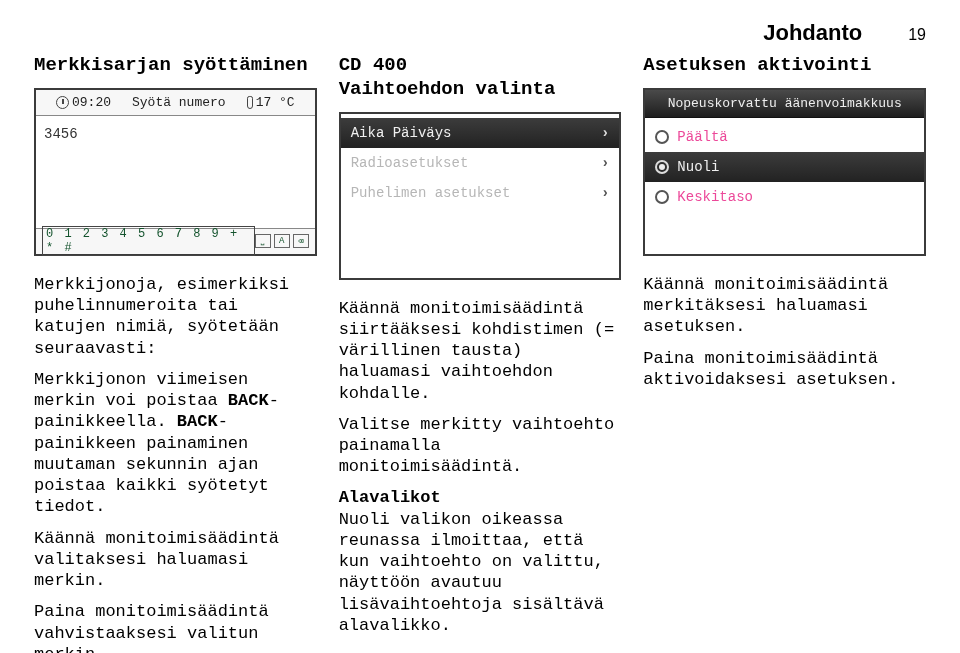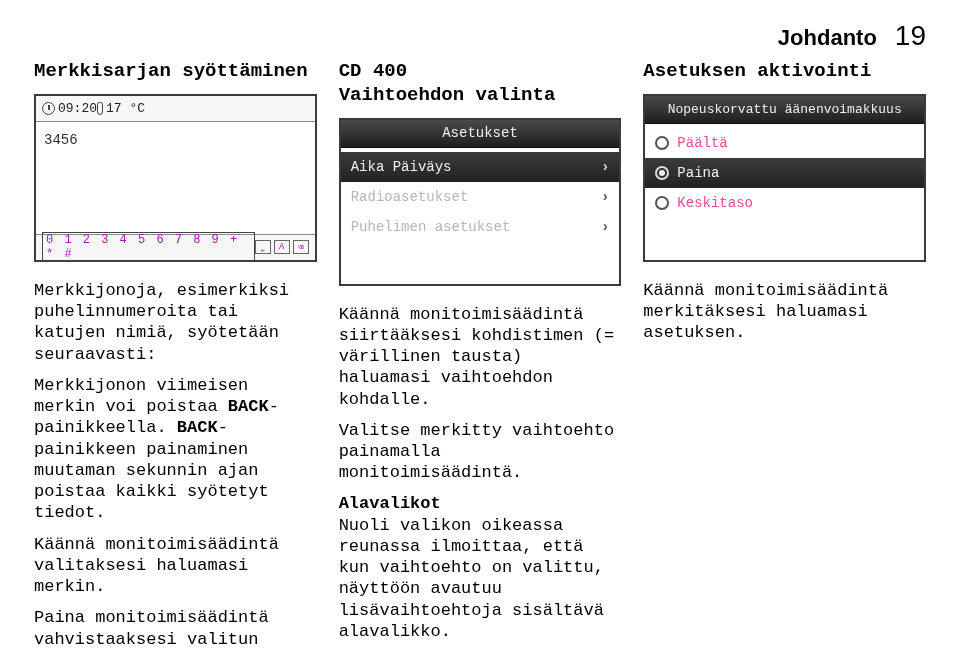--- a/index.html
+++ b/index.html
@@ -1,35 +1,35 @@
 <!DOCTYPE html>
 <html><head>
 <meta charset="utf-8">
 <style>
   * { box-sizing: border-box; margin: 0; padding: 0; }
   html, body { width: 960px; height: 653px; font-family: Arial, Helvetica, sans-serif; background: #fff; color: #000; }
   .page { width: 960px; height: 653px; padding: 20px 34px 24px 34px; position: relative; }
   .header-row { display: flex; justify-content: flex-end; align-items: baseline; margin-bottom: 8px; }
   .header-title { font-size: 22px; font-weight: bold; margin-right: 18px; }
-  .header-page { font-size: 28px; }
+  .header-page { font-size: 16px; margin-left: 28px; }
   .cols { display: flex; gap: 22px; }
   .col { flex: 1 1 0; font-family: Liberation Mono, monospace; }
   .section-heading { font-size: 19px; font-weight: bold; margin-bottom: 10px; line-height: 1.25; }
   .body-text { font-size: 17px; line-height: 1.25; margin-bottom: 10px; }
   .subhead { font-size: 17px; font-weight: bold; margin-bottom: 2px; }
   .screenshot { border: 2px solid #3b3b3b; background: #fff; width: 100%; margin-bottom: 18px; }
 
   
   .ss1 { height: 168px; display: flex; flex-direction: column; }
-  .ss1-top { height: 26px; border-bottom: 1px solid #888; display: flex; align-items: center; padding: 0 6px; font-size: 13px; color: #222; background: #f7f7f7; }
+  .ss1-top { height: 26px; border-bottom: 1px solid #888; display: flex; align-items: center; padding: 0 20px; font-size: 13px; color: #222; background: #f7f7f7; }
   .ss1-top .clock { display: flex; align-items: center; gap: 3px; }
   .ss1-top .spacer { flex: 1; text-align: center; font-weight: normal; }
   .ss1-top .temp { display: flex; align-items: center; gap: 3px; }
   .ss1-body { flex: 1; padding: 10px 8px; font-size: 14px; color: #333; background: #fff; }
-  .ss1-bottom { height: 26px; border-top: 1px solid #888; display: flex; align-items: center; justify-content: space-between; padding: 0 6px; font-size: 12px; letter-spacing: 2px; color: #a21caf; background: #f7f7f7; }
+  .ss1-bottom { height: 26px; border-top: 1px solid #888; display: flex; align-items: center; justify-content: space-between; padding: 0 6px; font-size: 12px; letter-spacing: 2px; color: #14532d; background: #f7f7f7; }
   .mini-icons { display: flex; gap: 3px; }
   .mini-icon { width: 16px; height: 14px; border: 1px solid #666; font-size: 9px; display: flex; align-items: center; justify-content: center; letter-spacing: 0; }
   .key-row { border: 1px solid #444; display: inline-block; padding: 0 3px; }
 
   
   .ss2 { height: 168px; display: flex; flex-direction: column; }
   .ss2-title { height: 28px; background: linear-gradient(#4a4a4a,#1e1e1e); color: #eee; font-size: 14px; display: flex; align-items: center; justify-content: center; border-bottom: 1px solid #111; }
   .ss2-body { flex: 1; background: #fff; padding: 4px 0; overflow: hidden; }
   .ss2-row { height: 30px; display: flex; align-items: center; justify-content: space-between; padding: 9px 10px; font-size: 14px; color: #222; }
   .ss2-row.selected { background: linear-gradient(#3c3c3c,#222); color: #f0f0f0; }
@@ -66,20 +66,21 @@
 
     <div class="col">
       <div class="section-heading">Merkkisarjan syöttäminen</div>
 
       <div class="screenshot ss1">
         <div class="ss1-top">
           <span class="clock">
             <span class="icon-clock"></span>
             <span>09:20</span>
           </span>
+          <span class="spacer">Syötä numero</span>
           <span class="temp">
             <span class="icon-therm"></span>
             <span>17 °C</span>
           </span>
         </div>
         <div class="ss1-body">
           <span>3456</span>
         </div>
         <div class="ss1-bottom">
           <span>
@@ -99,21 +100,20 @@
       </p>
       <p class="body-text">Käännä monitoimisäädintä valitaksesi haluamasi merkin.</p>
       <p class="body-text">Paina monitoimisäädintä vahvistaaksesi valitun merkin.</p>
     </div>
 
     <div class="col">
       <div class="section-heading" style="white-space:pre-line;">CD 400
 Vaihtoehdon valinta</div>
 
       <div class="screenshot ss2">
-        <div class="ss2-title">Asetukset</div>
         <div class="ss2-body">
           <div class="ss2-row selected">
             <span>Aika Päiväys</span>
             <span class="chev">›</span>
           </div>
           <div class="ss2-row faded">
             <span>Radioasetukset</span>
             <span class="chev">›</span>
           </div>
           <div class="ss2-row faded">
@@ -134,25 +134,26 @@
 
       <div class="screenshot ss3">
         <div class="ss3-title">Nopeuskorvattu äänenvoimakkuus</div>
         <div class="ss3-body">
           <div class="ss3-row">
             <span class="radio"></span>
             <span>Päältä</span>
           </div>
           <div class="ss3-row selected">
             <span class="radio on"></span>
-            <span>Paina</span>
+            <span>Nuoli</span>
           </div>
           <div class="ss3-row">
             <span class="radio"></span>
             <span>Keskitaso</span>
           </div>
         </div>
       </div>
 
       <p class="body-text">Käännä monitoimisäädintä merkitäksesi haluamasi asetuksen.</p>
+      <p class="body-text">Paina monitoimisäädintä aktivoidaksesi asetuksen.</p>
     </div>
   </div>
 </div>
 
 </body></html>

